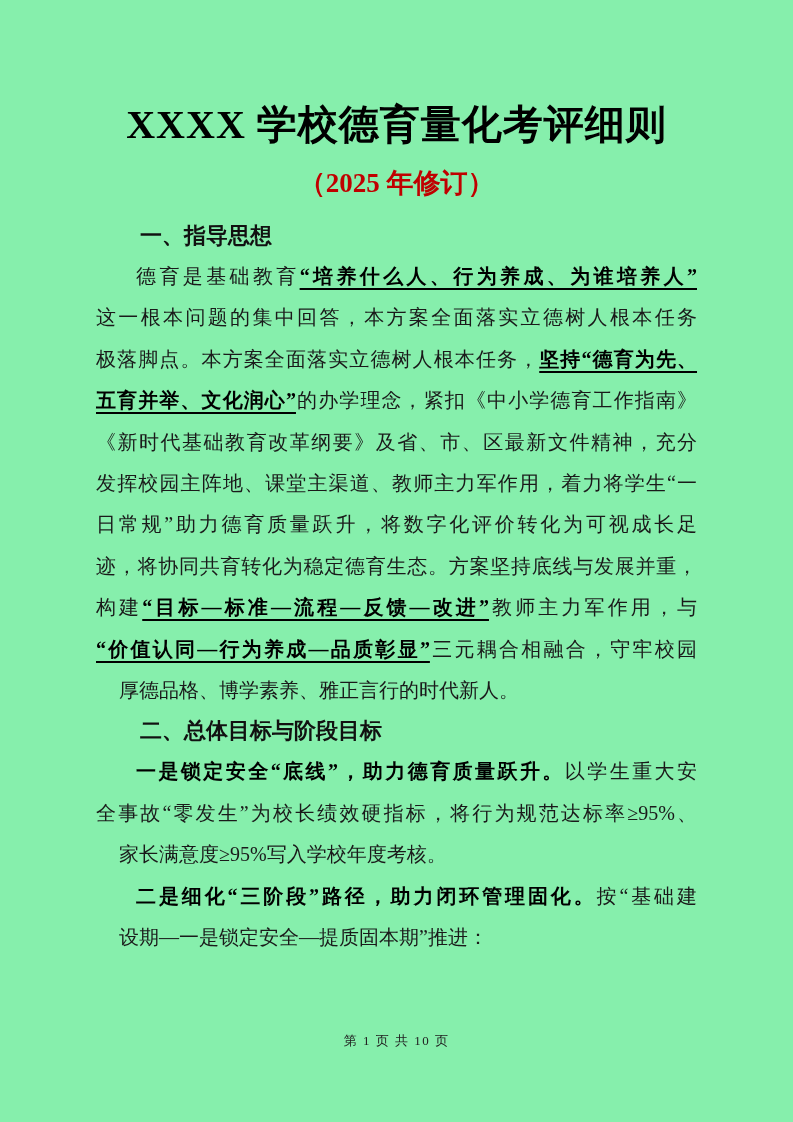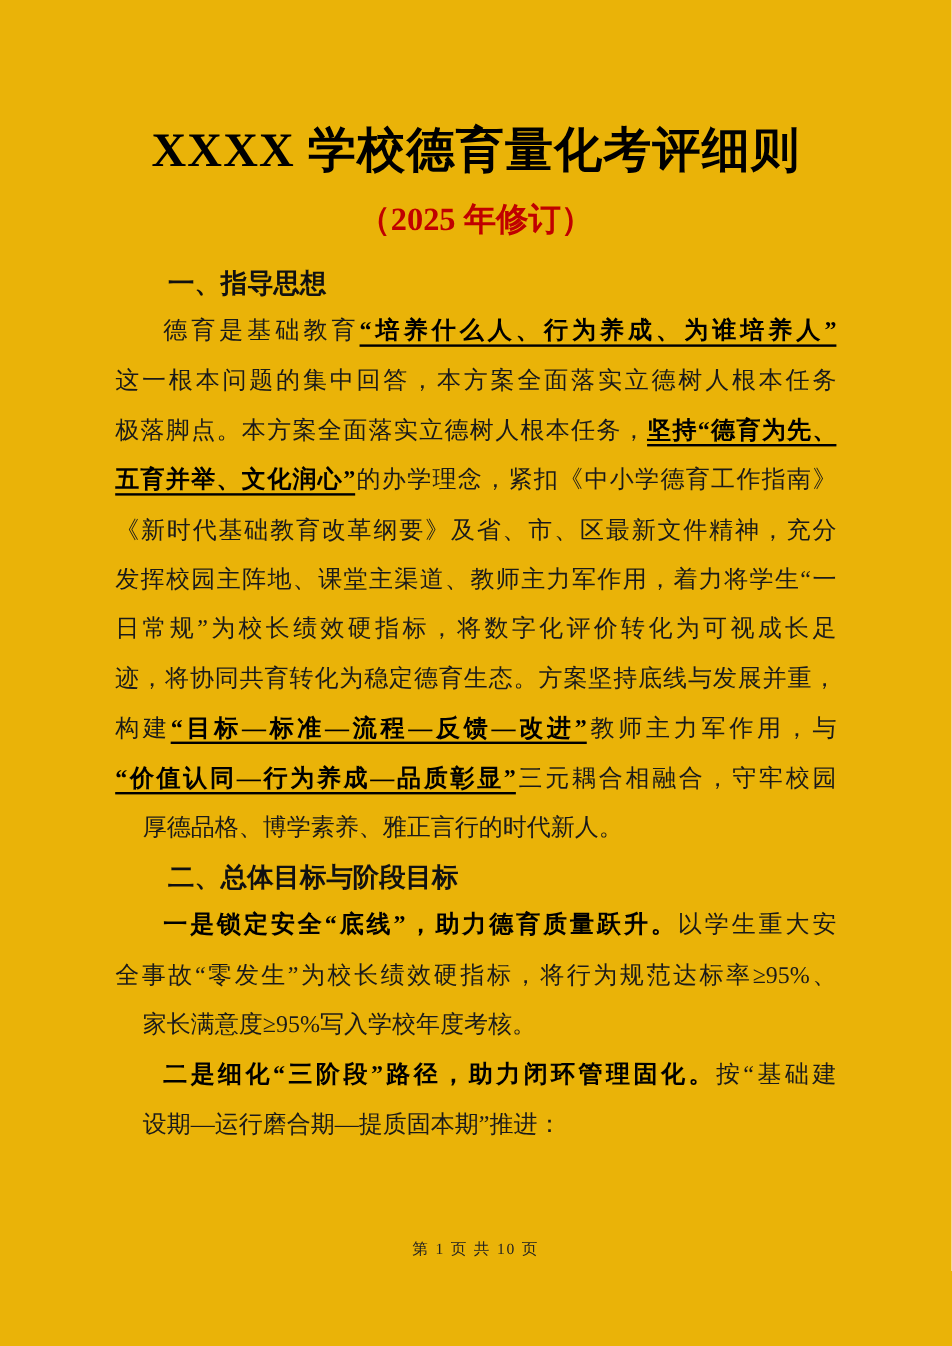--- a/index.html
+++ b/index.html
@@ -1,20 +1,20 @@
 <!DOCTYPE html>
 <html><head>
 <meta charset="utf-8">
 <style>
   * { margin:0; padding:0; box-sizing:border-box; }
   html, body { background:#ffffff; }
   .page {
     position:relative;
     width:793px; height:1122px;
-    background:#eab308;
+    background:#86efac;
     color:#000000;
     font-family:"Liberation Serif","DejaVu Serif",serif;
     overflow:hidden;
     padding-left:44px;
   }
   .content { position:absolute; left:96px; top:90px; width:601px; }
   .doc-title {
     font-size:40px; font-weight:bold; text-align:center;
     line-height:70px; letter-spacing:1px;
     font-family:"Liberation Serif","DejaVu Serif",serif;
@@ -59,36 +59,36 @@
 
     <div class="sec-heading first">一、指导思想</div>
 
     <div>
       <div class="line ind"><span>德育是基础教育</span><span class="bu">“培养什么人、行为养成、为谁培养人”</span></div>
       <div class="line">这一根本问题的集中回答，本方案全面落实立德树人根本任务</div>
       <div class="line"><span>极落脚点。本方案全面落实立德树人根本任务，</span><span class="bu">坚持“德育为先、</span></div>
       <div class="line"><span class="bu">五育并举、文化润心”</span><span>的办学理念，紧扣《中小学德育工作指南》</span></div>
       <div class="line">《新时代基础教育改革纲要》及省、市、区最新文件精神，充分</div>
       <div class="line">发挥校园主阵地、课堂主渠道、教师主力军作用，着力将学生“一</div>
-      <div class="line">日常规”为校长绩效硬指标，将数字化评价转化为可视成长足</div>
+      <div class="line">日常规”助力德育质量跃升，将数字化评价转化为可视成长足</div>
       <div class="line">迹，将协同共育转化为稳定德育生态。方案坚持底线与发展并重，</div>
       <div class="line"><span>构建</span><span class="bu">“目标—标准—流程—反馈—改进”</span><span>教师主力军作用，与</span></div>
       <div class="line"><span class="bu">“价值认同—行为养成—品质彰显”</span><span>三元耦合相融合，守牢校园</span></div>
       <div class="line end">厚德品格、博学素养、雅正言行的时代新人。</div>
     </div>
 
     <div class="sec-heading">二、总体目标与阶段目标</div>
 
     <div>
       <div class="line ind"><span class="b">一是锁定安全“底线”，助力德育质量跃升。</span><span>以学生重大安</span></div>
       <div class="line">全事故“零发生”为校长绩效硬指标，将行为规范达标率≥95%、</div>
       <div class="line end">家长满意度≥95%写入学校年度考核。</div>
     </div>
 
     <div>
       <div class="line ind"><span class="b">二是细化“三阶段”路径，助力闭环管理固化。</span><span>按“基础建</span></div>
-      <div class="line end">设期—运行磨合期—提质固本期”推进：</div>
+      <div class="line end">设期—一是锁定安全—提质固本期”推进：</div>
     </div>
 
   </div>
 
   <div class="page-footer">第 1 页 共 10 页</div>
 </div>
 
 </body></html>

